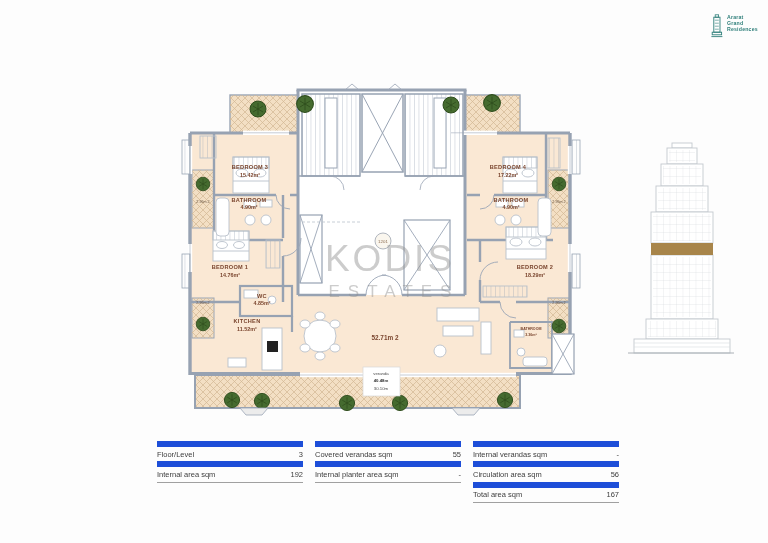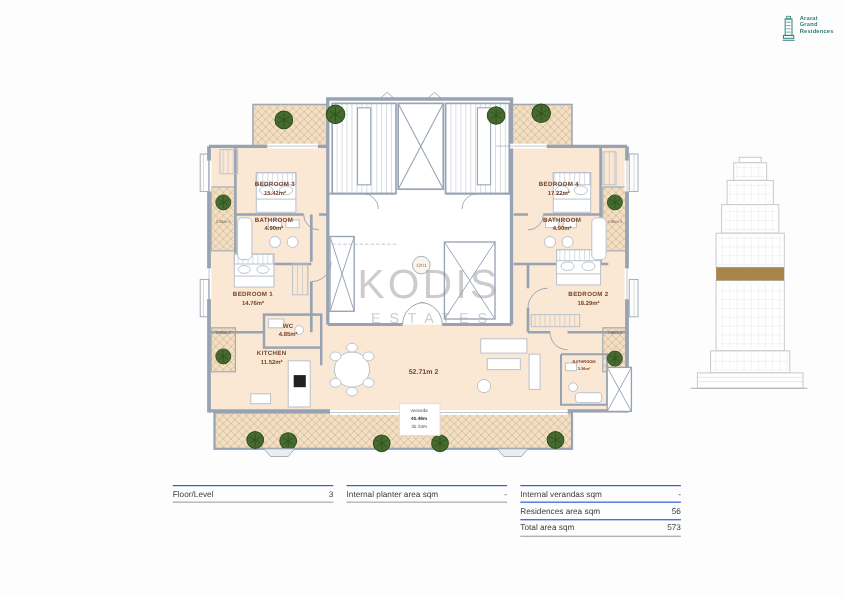--- a/index.html
+++ b/index.html
@@ -3,29 +3,29 @@
 <meta charset="utf-8">
 <style>
   html,body{margin:0;padding:0;background:#fdfdfd;}
   .page{position:relative;width:768px;height:543px;background:#fdfdfd;overflow:hidden;
         font-family:"Liberation Sans",sans-serif;}
   .plan-svg{position:absolute;left:0;top:0;}
   
   .watermark{position:absolute;left:306px;top:240px;width:168px;text-align:center;
              color:#8f8f8f;opacity:.45;pointer-events:none;z-index:5;}
   .watermark .wm-title{font-size:37px;letter-spacing:3px;font-weight:400;line-height:38px;}
-  .watermark .wm-sub{font-size:13px;letter-spacing:8px;margin-top:4px;padding-left:8px;}
+  .watermark .wm-sub{font-size:17px;letter-spacing:8px;margin-top:4px;padding-left:8px;}
   
   .logo{position:absolute;left:711px;top:14px;display:flex;gap:4px;align-items:flex-start;z-index:6;}
   .logo-text{color:#2f7f7a;font-size:5.2px;line-height:6.2px;font-weight:600;letter-spacing:.2px;}
   
   .summary{position:absolute;left:157px;top:441px;display:flex;gap:12px;z-index:6;}
   .tcol{width:146px;}
   .trow{display:flex;justify-content:space-between;align-items:center;height:14.3px;
-        border-top:1px solid #1d4ed8;font-size:7.5px;color:#3d3d3d;}
+        border-top:6px solid #1d4ed8;font-size:7.5px;color:#3d3d3d;}
   .tcol .trow:last-child{border-bottom:1px solid #a0a0a0;}
   .tlabel{white-space:nowrap;}
   .tvalue{white-space:nowrap;}
   
   .rl{font-family:"Liberation Sans",sans-serif;font-size:5.6px;font-weight:bold;fill:#7a452e;text-anchor:middle;letter-spacing:.3px;}
   .ra{font-family:"Liberation Sans",sans-serif;font-size:5.4px;font-weight:bold;fill:#7a452e;text-anchor:middle;}
   .rs{font-family:"Liberation Sans",sans-serif;font-size:3.6px;font-weight:bold;fill:#7a452e;text-anchor:middle;}
   .pl{font-family:"Liberation Sans",sans-serif;font-size:3.7px;fill:#6b5847;text-anchor:middle;}
   .vl{font-family:"Liberation Sans",sans-serif;font-size:4.3px;fill:#4a4a4a;text-anchor:middle;}
   .vlb{font-family:"Liberation Sans",sans-serif;font-size:4.3px;font-weight:bold;fill:#333;text-anchor:middle;}
@@ -316,36 +316,44 @@
       <div>Residences</div>
     </div>
   </div>
 
   <div class="summary">
     <div class="tcol">
       <div class="trow">
         <span class="tlabel">Floor/Level</span>
         <span class="tvalue">3</span>
       </div>
+      <div class="trow">
+        <span class="tlabel">Internal area sqm</span>
+        <span class="tvalue">192</span>
+      </div>
     </div>
     <div class="tcol">
       <div class="trow">
+        <span class="tlabel">Covered verandas sqm</span>
+        <span class="tvalue">55</span>
+      </div>
+      <div class="trow">
         <span class="tlabel">Internal planter area sqm</span>
         <span class="tvalue">-</span>
       </div>
     </div>
     <div class="tcol">
       <div class="trow">
         <span class="tlabel">Internal verandas sqm</span>
         <span class="tvalue">-</span>
       </div>
       <div class="trow">
-        <span class="tlabel">Residences area sqm</span>
+        <span class="tlabel">Circulation area sqm</span>
         <span class="tvalue">56</span>
       </div>
       <div class="trow">
         <span class="tlabel">Total area sqm</span>
-        <span class="tvalue">573</span>
+        <span class="tvalue">167</span>
       </div>
     </div>
   </div>
 
 </div>
 
 </body></html>

